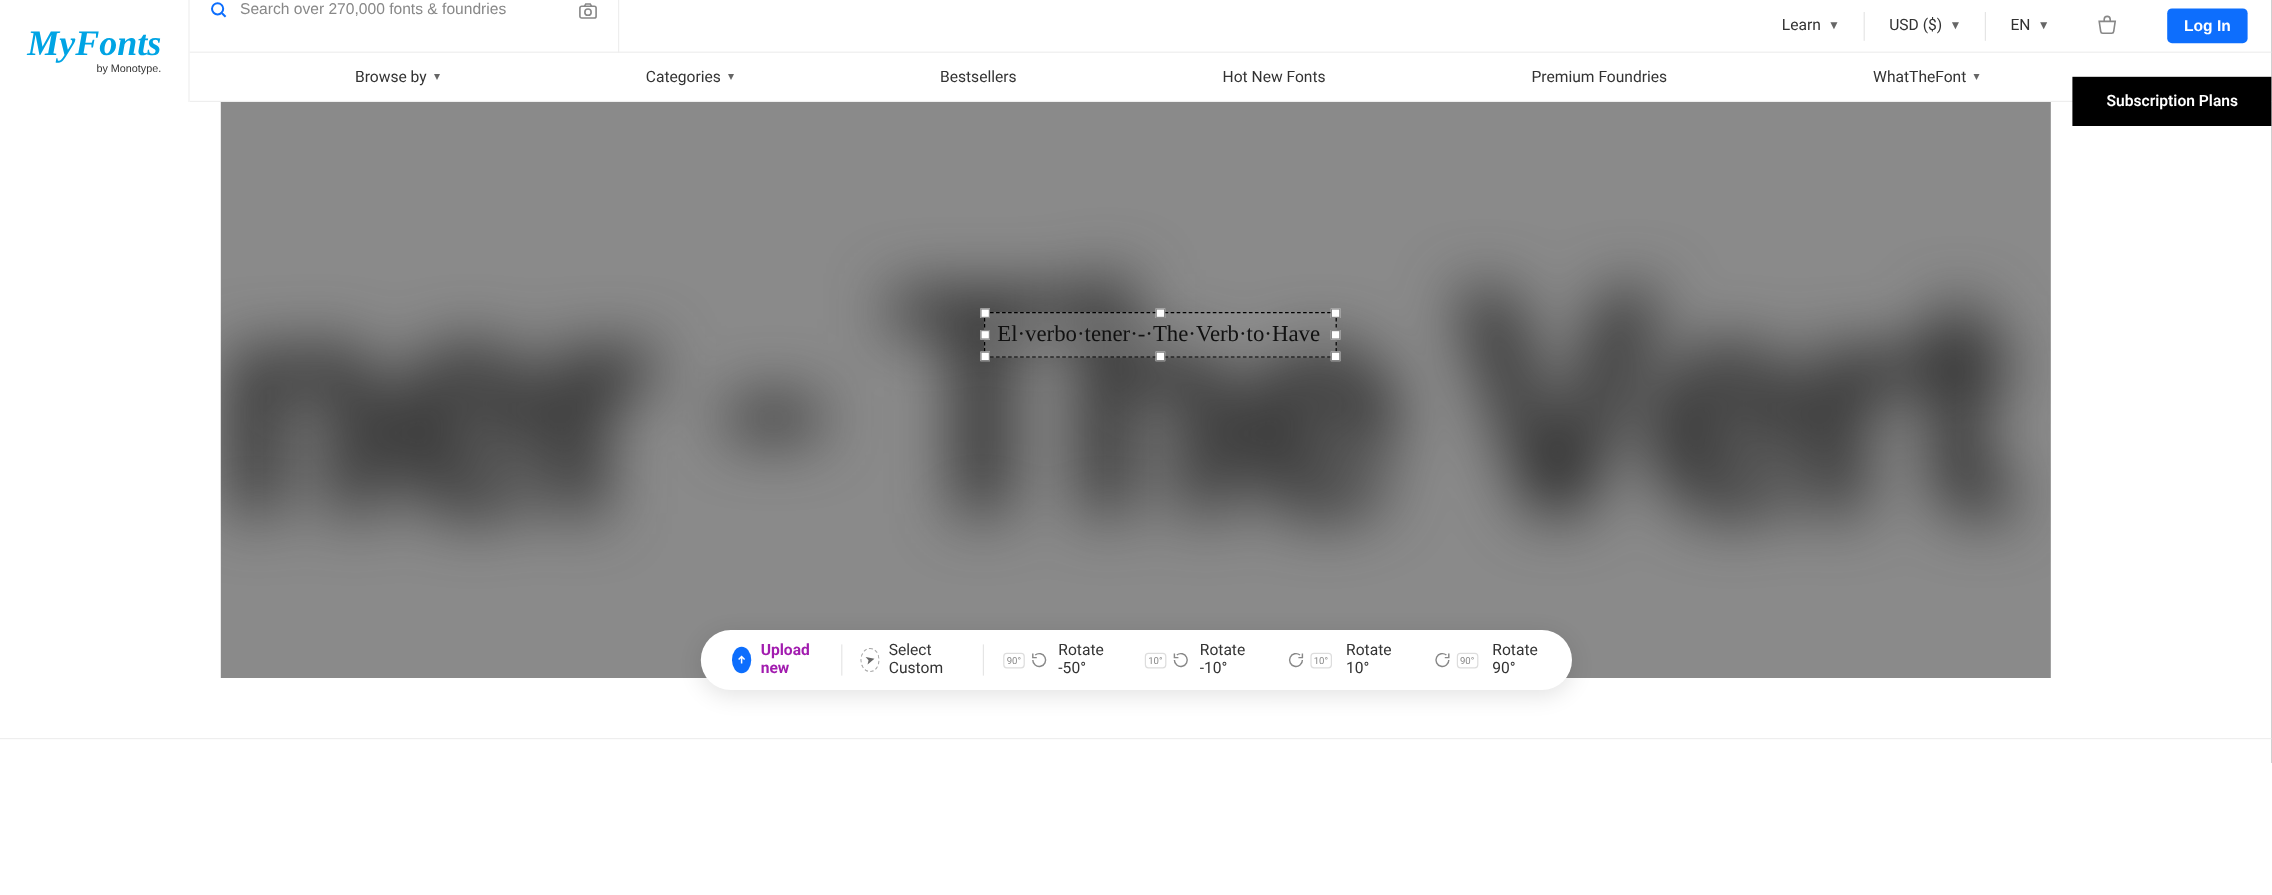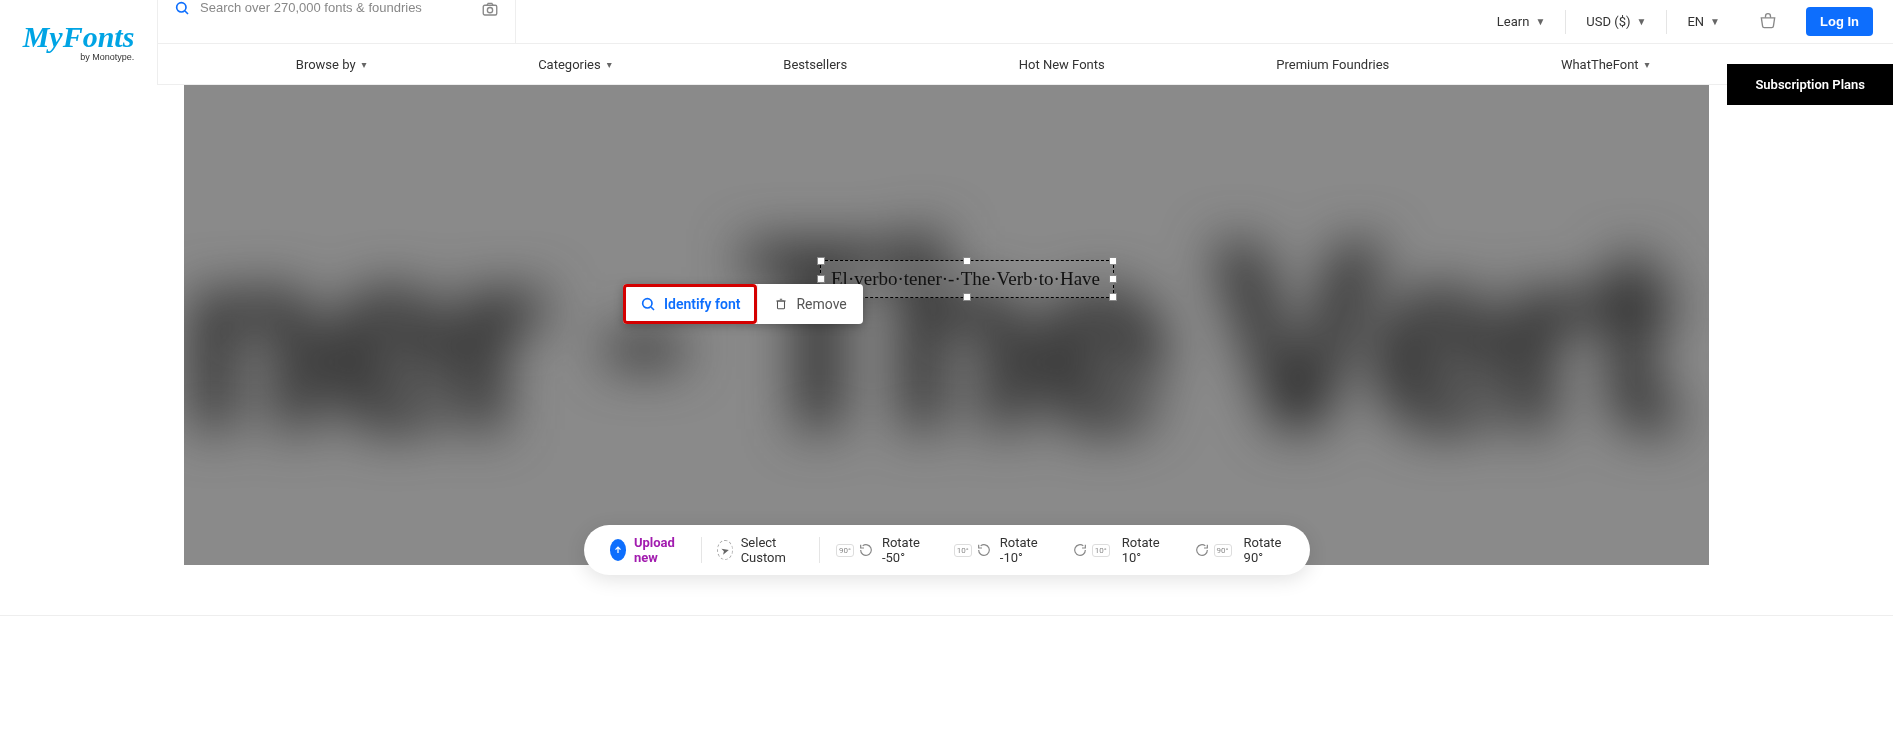--- a/index.html
+++ b/index.html
@@ -91,21 +91,21 @@
   .cart-icon { color:#888; display:flex; padding:0 18px; cursor:pointer;}
   .login-btn {
     background:#0d6efd;
     color:#fff;
     border:none;
     border-radius:4px;
     padding:7px 14px;
     font-size:13px;
     font-weight:600;
     cursor:pointer;
-    margin-left:10px;
+    margin-left:22px;
   }
   .nav {
     margin-left:158px;
     height:41px;
     display:flex;
     align-items:center;
     border-bottom:1px solid #eee;
   }
   .nav-items {
     display:flex;
@@ -371,36 +371,20 @@
     <div class="handle h-tl"></div>
     <div class="handle h-tm"></div>
     <div class="handle h-tr"></div>
     <div class="handle h-ml"></div>
     <div class="handle h-mr"></div>
     <div class="handle h-bl"></div>
     <div class="handle h-bm"></div>
     <div class="handle h-br"></div>
   </div>
 
-  <div class="action-popover">
-    <div class="identify-btn">
-      <svg width="16" height="16" viewBox="0 0 24 24" fill="none" stroke="currentColor" stroke-width="2.5">
-          <circle cx="11" cy="11" r="7"></circle>
-          <line x1="21" y1="21" x2="16.5" y2="16.5"></line>
-        </svg>
-      <span>Identify font</span>
-    </div>
-    <div class="remove-btn">
-      <svg width="14" height="14" viewBox="0 0 24 24" fill="none" stroke="currentColor" stroke-width="1.8">
-          <rect x="6" y="7" width="12" height="13" rx="1"></rect>
-          <path d="M4 7h16M10 4h4"></path>
-        </svg>
-      <span>Remove</span>
-    </div>
-  </div>
 </div>
 
 <div class="bottom-toolbar">
   <div class="tb-item">
     <span class="upload-circle">
       <svg width="10" height="10" viewBox="0 0 24 24" fill="none" stroke="currentColor" stroke-width="3">
           <path d="M12 19V5M6 11l6-6 6 6"></path>
         </svg>
     </span>
     <span class="upload-label">Upload new</span>

